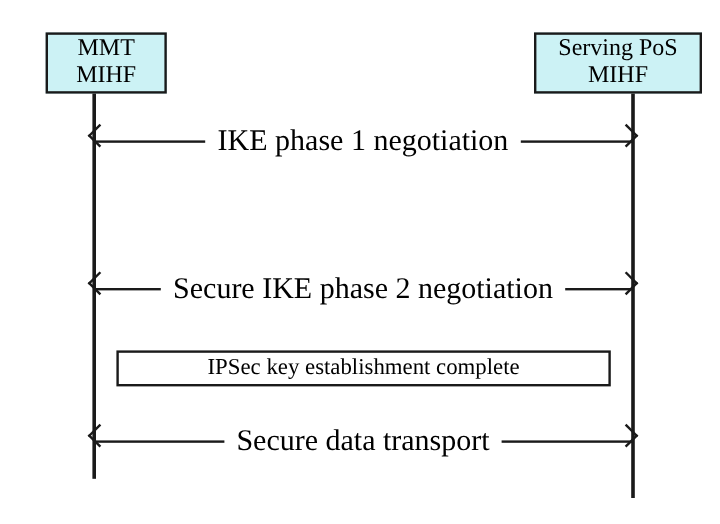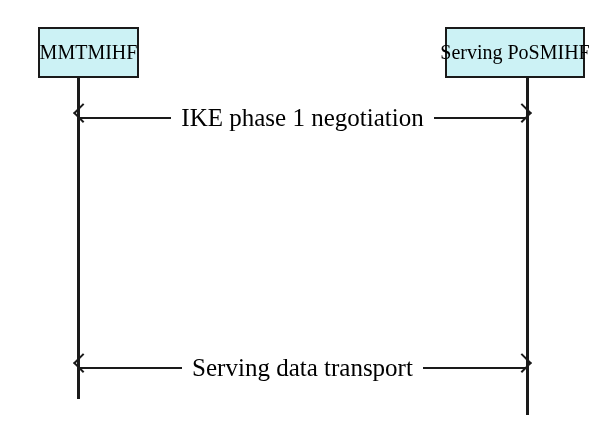--- a/index.html
+++ b/index.html
@@ -16,23 +16,23 @@
     font-family: "Liberation Serif", "DejaVu Serif", serif;
   }
 
   
   .actor-box {
     position: absolute;
     box-sizing: border-box;
     border: 2px solid #1a1a1a;
     background: #ccf2f5;
     display: flex;
-    flex-direction: row;
+    flex-direction: column;
     align-items: center;
-    justify-content: center;
+    justify-content: flex-start;
     line-height: 1.12;
     font-size: 20px;
     color: #000000;
     text-align: center;
   }
   #actor-left  { left: 38px;  top: 27px; width: 101px; height: 51px; }
   #actor-right { left: 445px; top: 27px; width: 140px; height: 51px; }
   .actor-line { display: block; white-space: nowrap; }
 
   
@@ -138,21 +138,29 @@
   <div class="lifeline" id="lifeline-left"></div>
   <div class="lifeline" id="lifeline-right"></div>
 
   <div class="message-row" id="message-0">
     <span class="msg-seg left"></span>
     <span class="msg-label">IKE phase 1 negotiation</span>
     <span class="msg-seg right"></span>
   </div>
 
 
+  <div class="message-row" id="message-1">
+    <span class="msg-seg left"></span>
+    <span class="msg-label">Secure IKE phase 2 negotiation</span>
+    <span class="msg-seg right"></span>
+  </div>
 
+  <div class="note-box" id="note-1">
+    <span>IPSec key establishment complete</span>
+  </div>
 
   <div class="message-row" id="message-2">
     <span class="msg-seg left"></span>
-    <span class="msg-label">Serving data transport</span>
+    <span class="msg-label">Secure data transport</span>
     <span class="msg-seg right"></span>
   </div>
 
 </div>
 
 </body></html>

